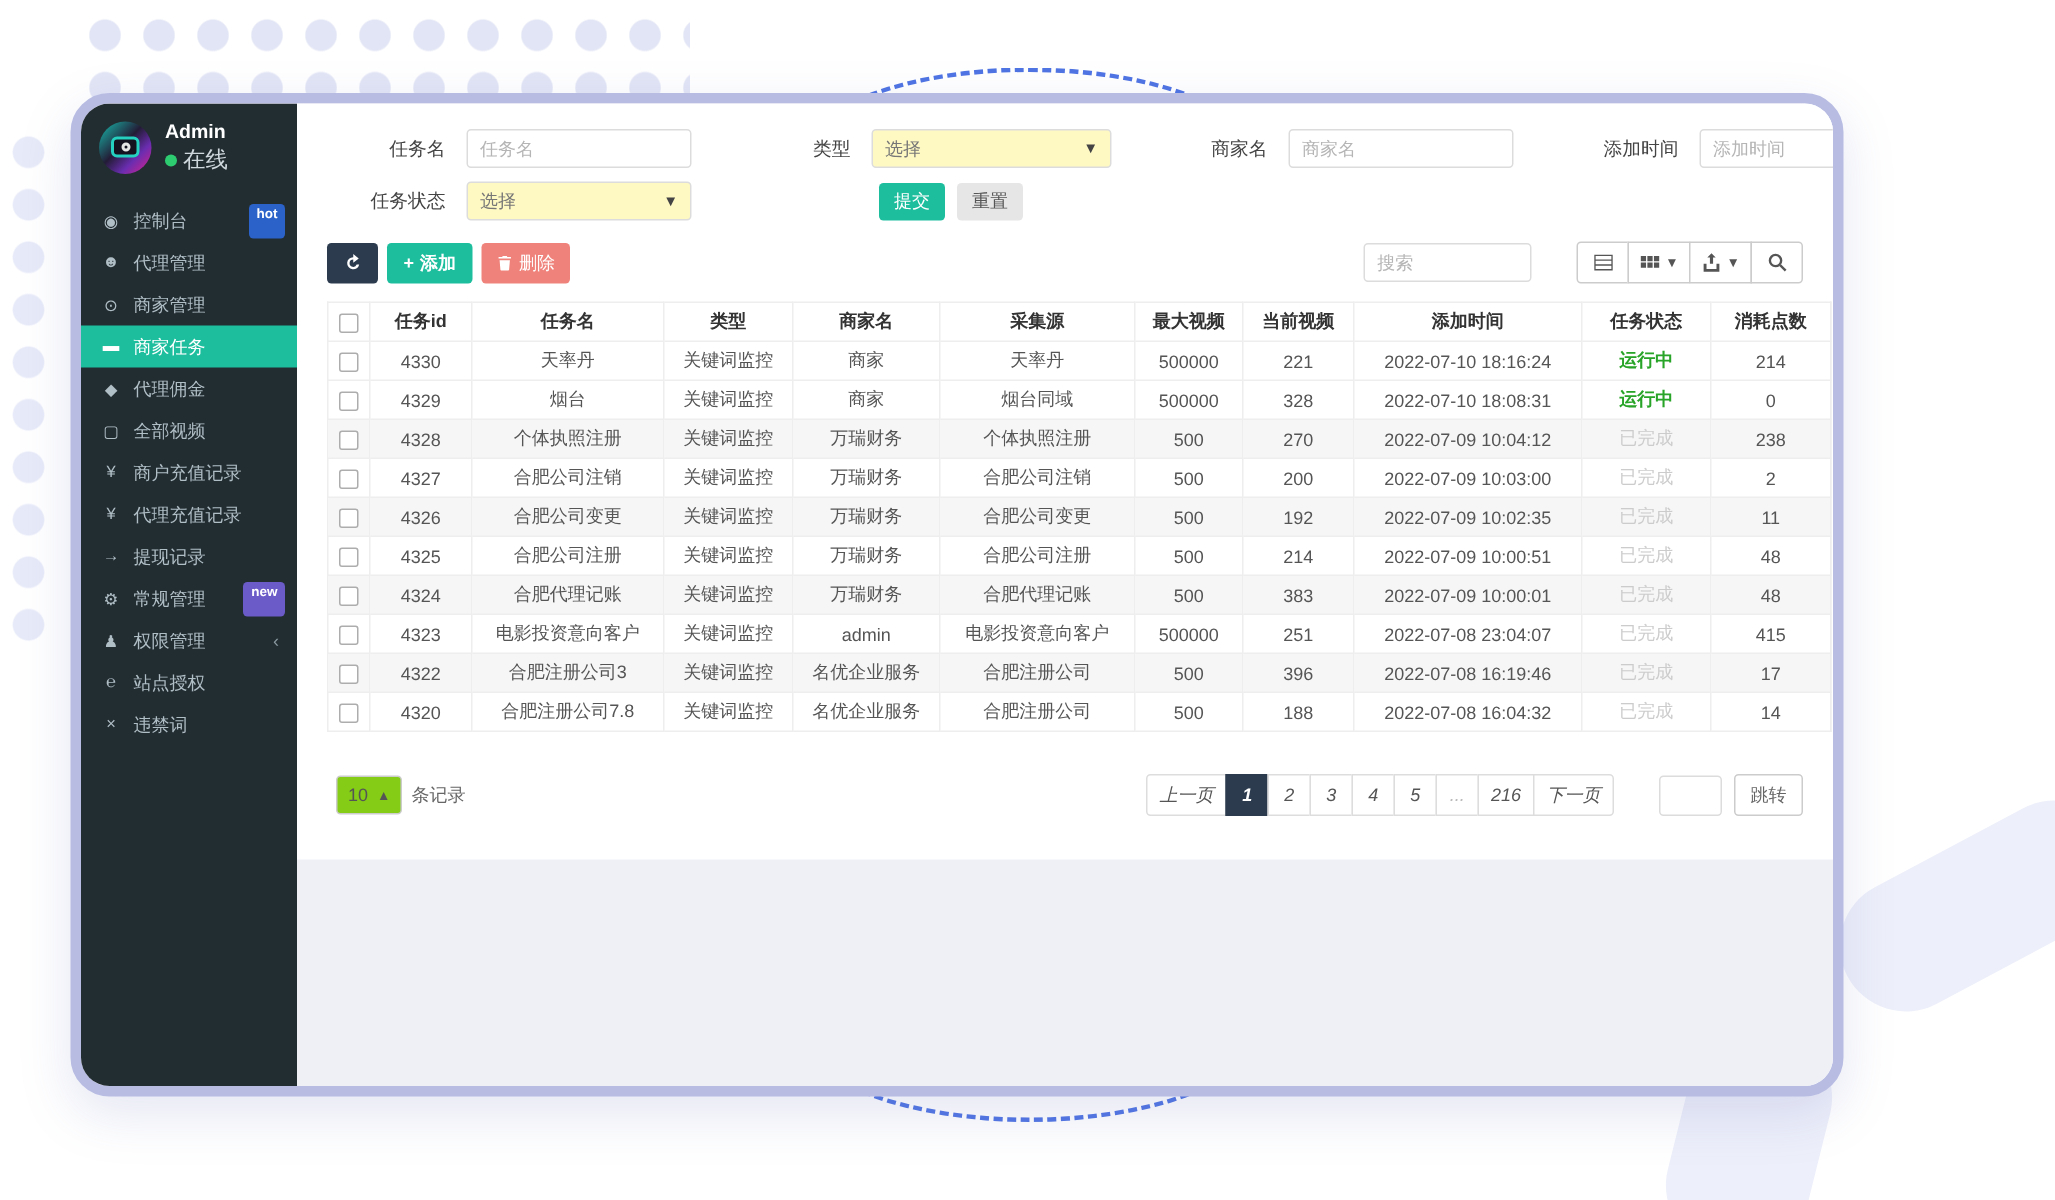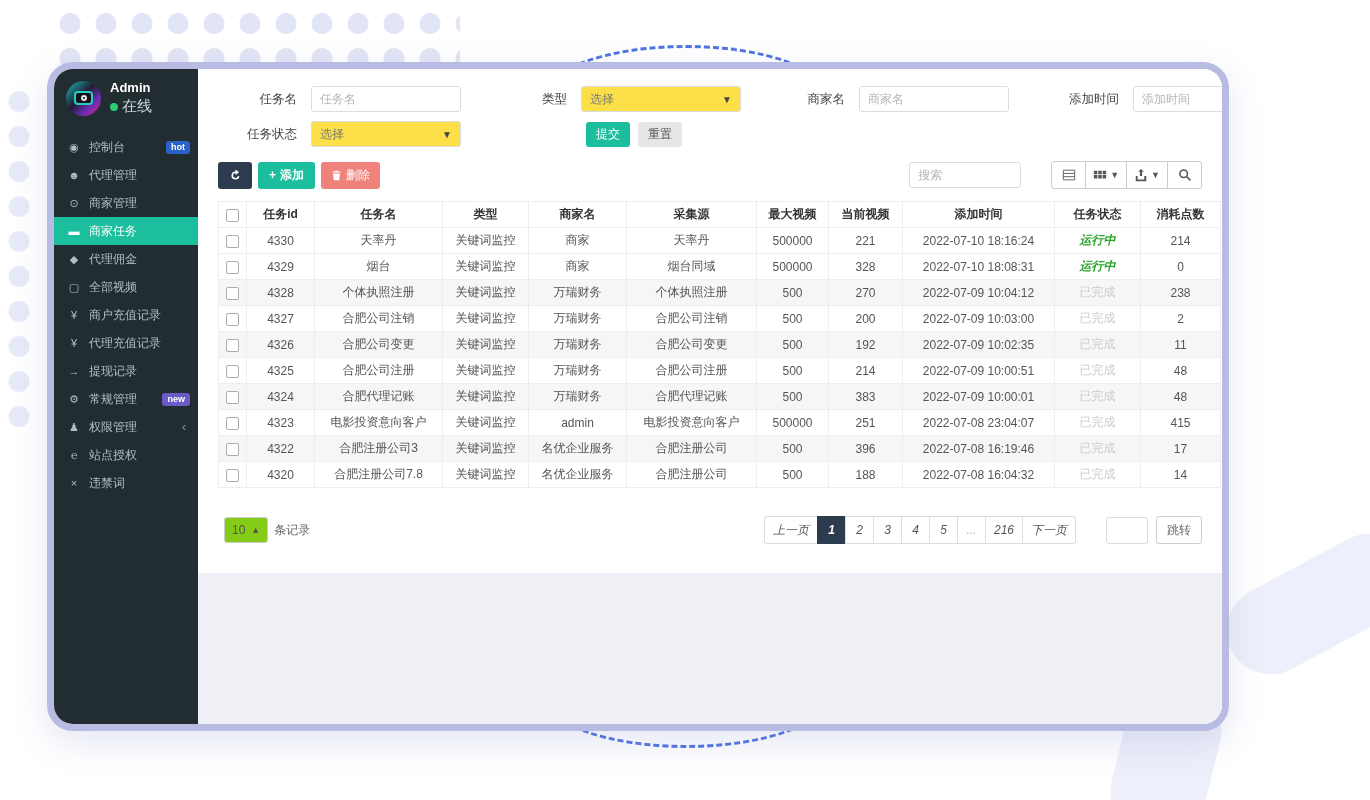--- a/index.html
+++ b/index.html
@@ -44,39 +44,39 @@
   .lens{width:6px;height:6px;border:2px solid #e5e5e5;border-radius:50%;}
   .user-name{color:#fff;font-weight:bold;font-size:13px;line-height:15px;}
   .user-status{font-size:15px;color:#cfd8dc;display:flex;align-items:center;gap:4px;margin-top:2px;justify-content:center;}
   .user-status .dot{width:8px;height:8px;border-radius:50%;background:#2ecc71;display:inline-block;}
   .menu{padding-top:4px;}
   .mitem{height:28px;display:flex;align-items:center;gap:8px;padding:0 8px 0 13px;cursor:pointer;
     color:#b0bec5;}
   .mitem.active{background:var(--accent);color:#fff;}
   .micon{width:14px;text-align:center;font-size:11px;flex:0 0 14px;}
   .mlabel{white-space:nowrap;}
-  .mbadge{margin-left:auto;font-size:9px;font-weight:bold;color:#fff;padding:1px 5px 2px;border-radius:3px;}
+  .mbadge{margin-left:auto;font-size:9px;font-weight:bold;color:#fff;padding:1px 5px 12px;border-radius:3px;}
   .mchevron{margin-left:auto;color:#8a9aa0;font-size:12px;padding-right:4px;}
 
   
   .main{flex:1;min-width:0;background:var(--content-bg);display:flex;flex-direction:column;}
   .panel{background:#fff;padding:17px 20px 14px;}
   .gray-fill{flex:1;}
 
   
   .filter-row{display:flex;align-items:center;margin-bottom:9px;font-size:12.5px;color:#444;}
   .field{display:flex;align-items:center;}
   .field .flabel{text-align:right;padding-right:14px;}
   .lab-1{width:93px;} .lab-2{width:120px;} .lab-3{width:118px;} .lab-4{width:124px;}
   .tinput{height:26px;border:1px solid #dcdcdc;border-radius:3px;padding:0 8px;font-size:12px;
     color:#333;outline:none;font-family:inherit;}
   .tinput::placeholder{color:#b5b5b5;}
   .w150{width:150px;} .w160{width:160px;}
   .select{height:26px;border:1px solid #dcdcdc;border-radius:3px;padding:0 8px;font-size:12px;
-    color:#777;display:flex;align-items:center;background:#fde047;cursor:pointer;}
+    color:#777;display:flex;align-items:center;background:#fef9c3;cursor:pointer;}
   .select .caret{margin-left:auto;color:#444;font-size:10px;}
   .form-buttons{display:flex;gap:8px;margin-left:125px;}
   .btn{border:none;border-radius:3px;font-size:12px;cursor:pointer;font-family:inherit;
     display:inline-flex;align-items:center;justify-content:center;gap:4px;}
   .btn-submit{background:var(--accent);color:#fff;height:25px;padding:0 10px;}
   .btn-reset{background:#e6e6e6;color:#555;height:25px;padding:0 10px;}
 
   
   .toolbar{display:flex;align-items:center;margin-top:14px;}
   .btn-refresh{background:var(--dark-navy);width:34px;height:27px;}
@@ -94,21 +94,21 @@
 
   
   table{width:100%;border-collapse:collapse;table-layout:fixed;margin-top:12px;font-size:12px;}
   th,td{border:1px solid #eeeeee;height:26px;text-align:center;overflow:hidden;white-space:nowrap;
     padding:0 4px;}
   th{color:#333;font-weight:bold;background:#fff;}
   td{color:#555;}
   tbody tr:nth-child(2n+3){background:#f6f6f6;}
   .cb{width:13px;height:13px;border:1px solid #adadad;border-radius:2px;background:#fff;
     display:inline-block;vertical-align:middle;cursor:pointer;}
-  td.status-running{color:var(--status-running);font-weight:bold;font-style:italic;}
+  td.status-running{color:var(--status-running);font-weight:bold;}
   td.status-done{color:var(--status-done);}
   .row-actions{display:inline-flex;gap:4px;vertical-align:middle;}
   .abtn{width:23px;height:21px;border:none;border-radius:3px;display:inline-flex;align-items:center;
     justify-content:center;cursor:pointer;}
   .abtn.edit{background:#26bf8f;}
   .abtn.del{background:var(--danger);}
 
   
   .pagerow{display:flex;align-items:center;margin-top:13px;font-size:12px;color:#666;}
   .pagesize{display:inline-flex;align-items:center;gap:6px;border:1px solid #ccc;border-radius:3px;

